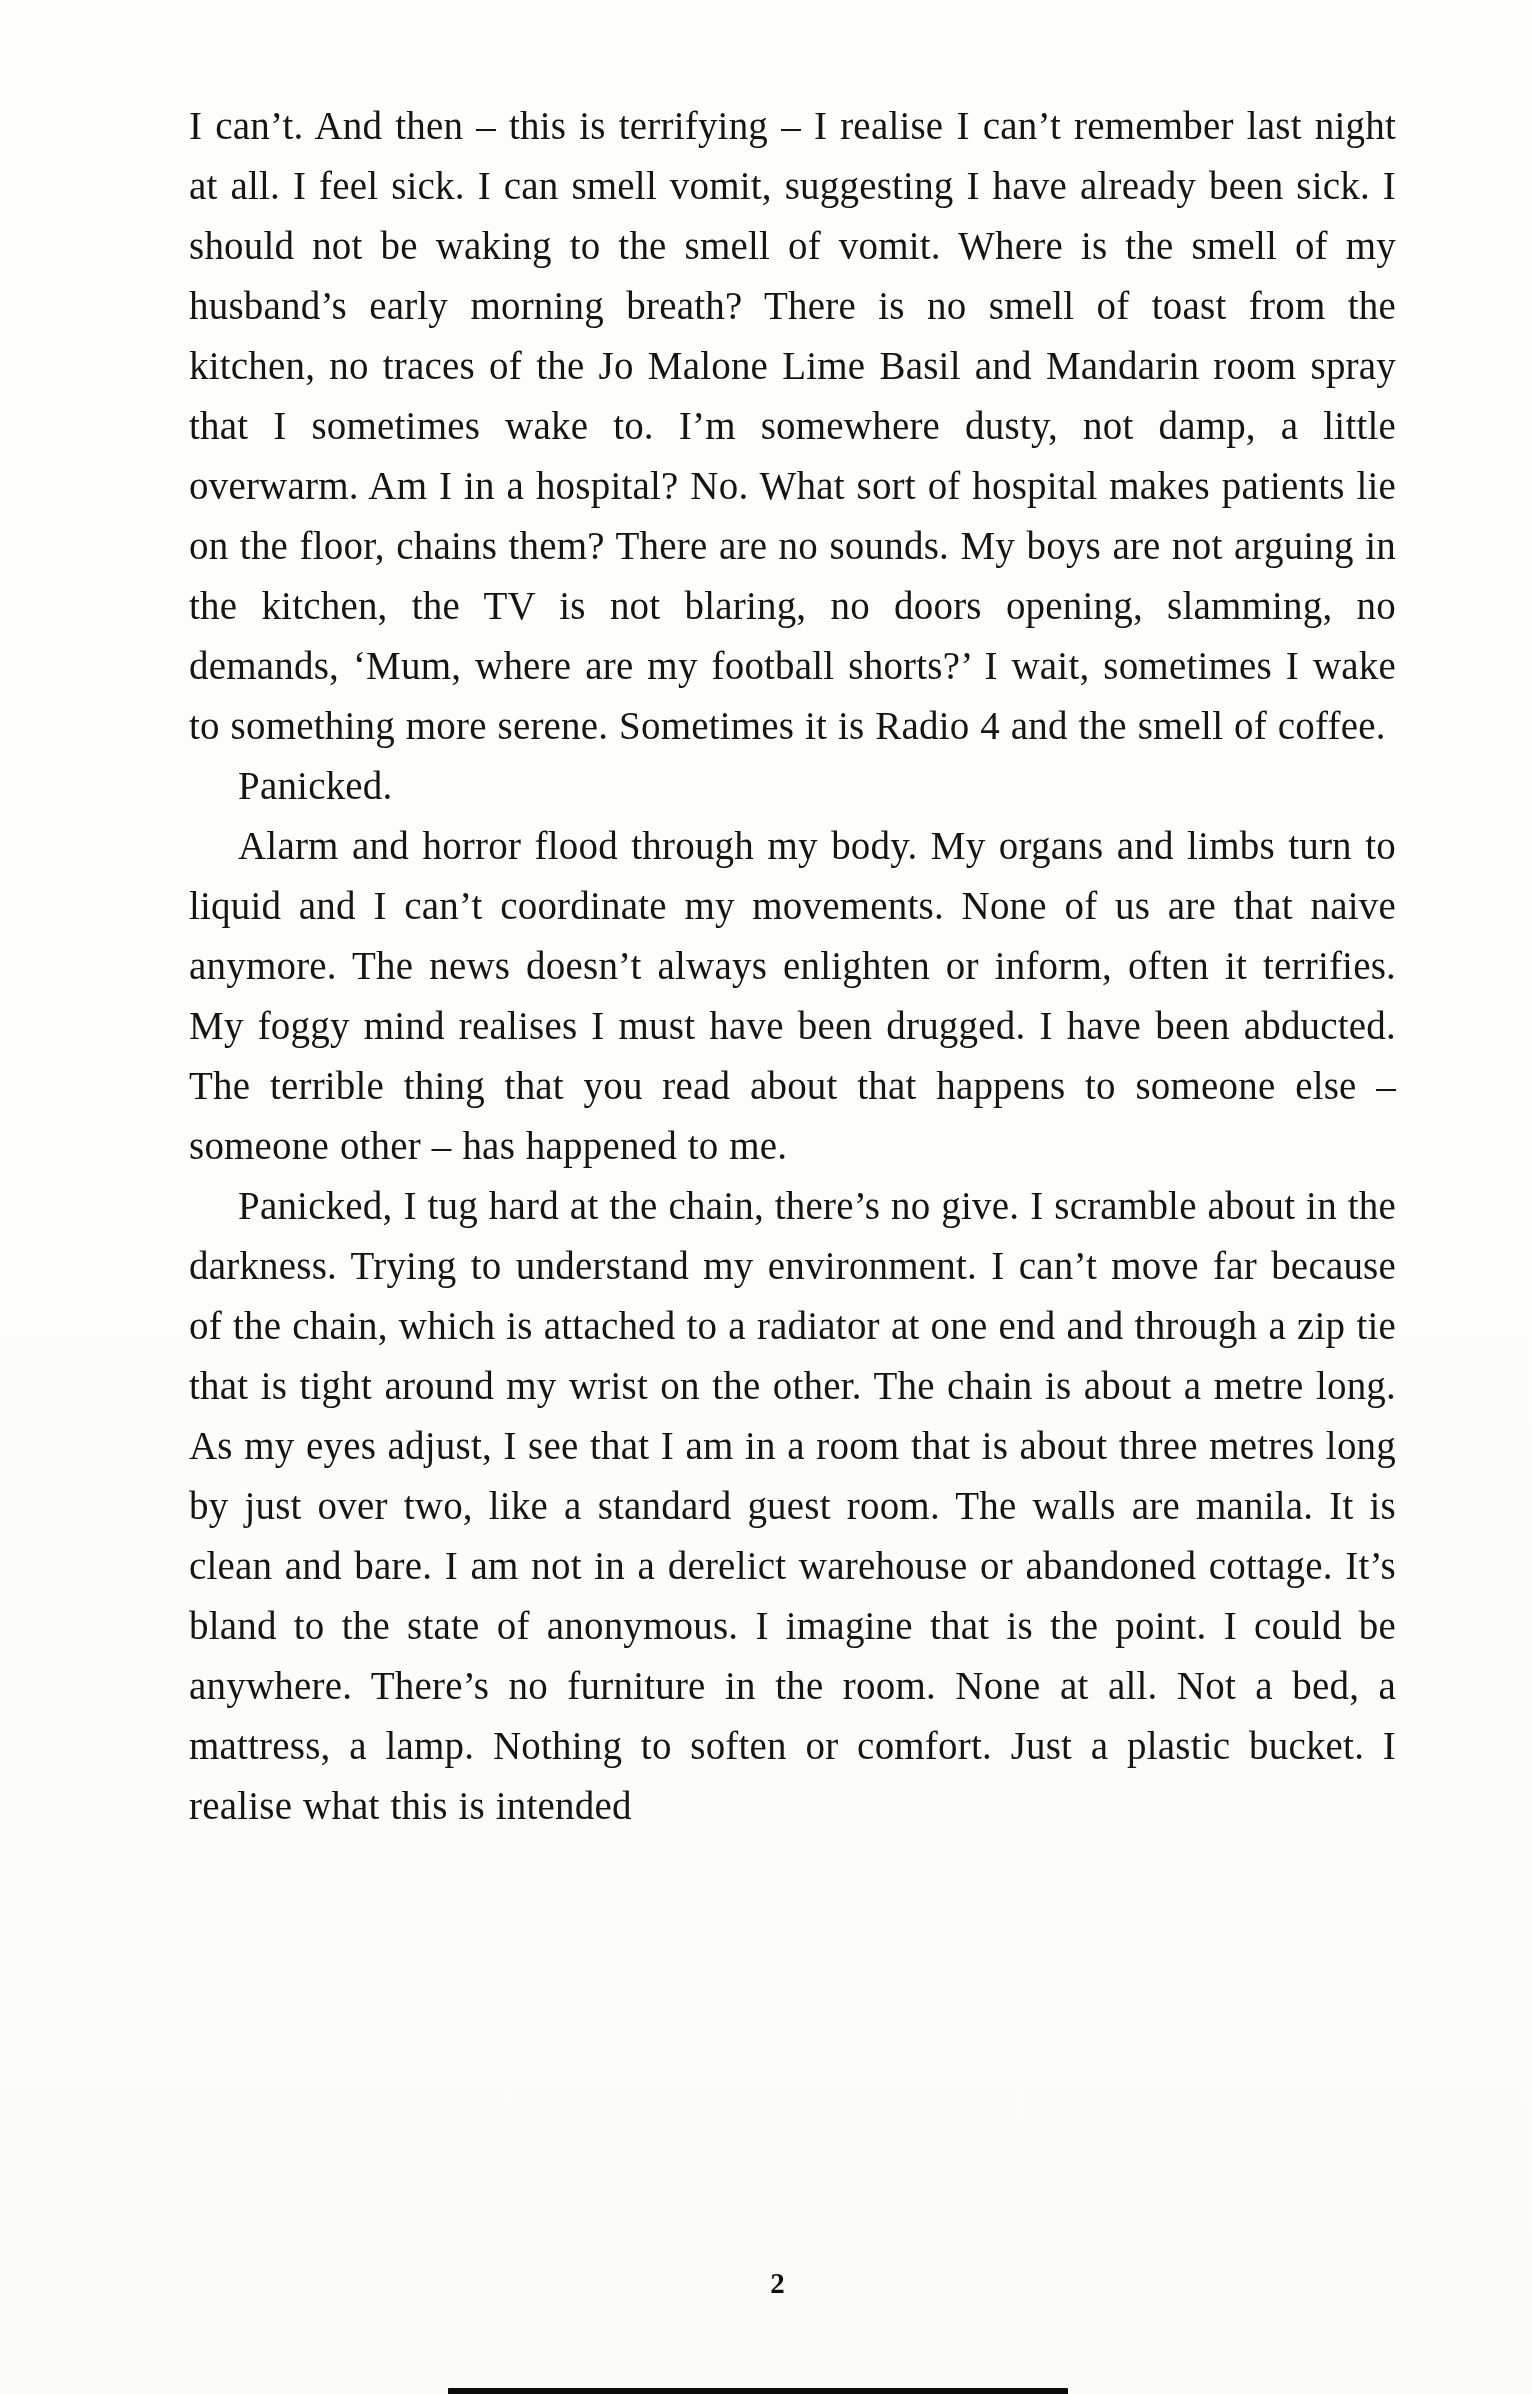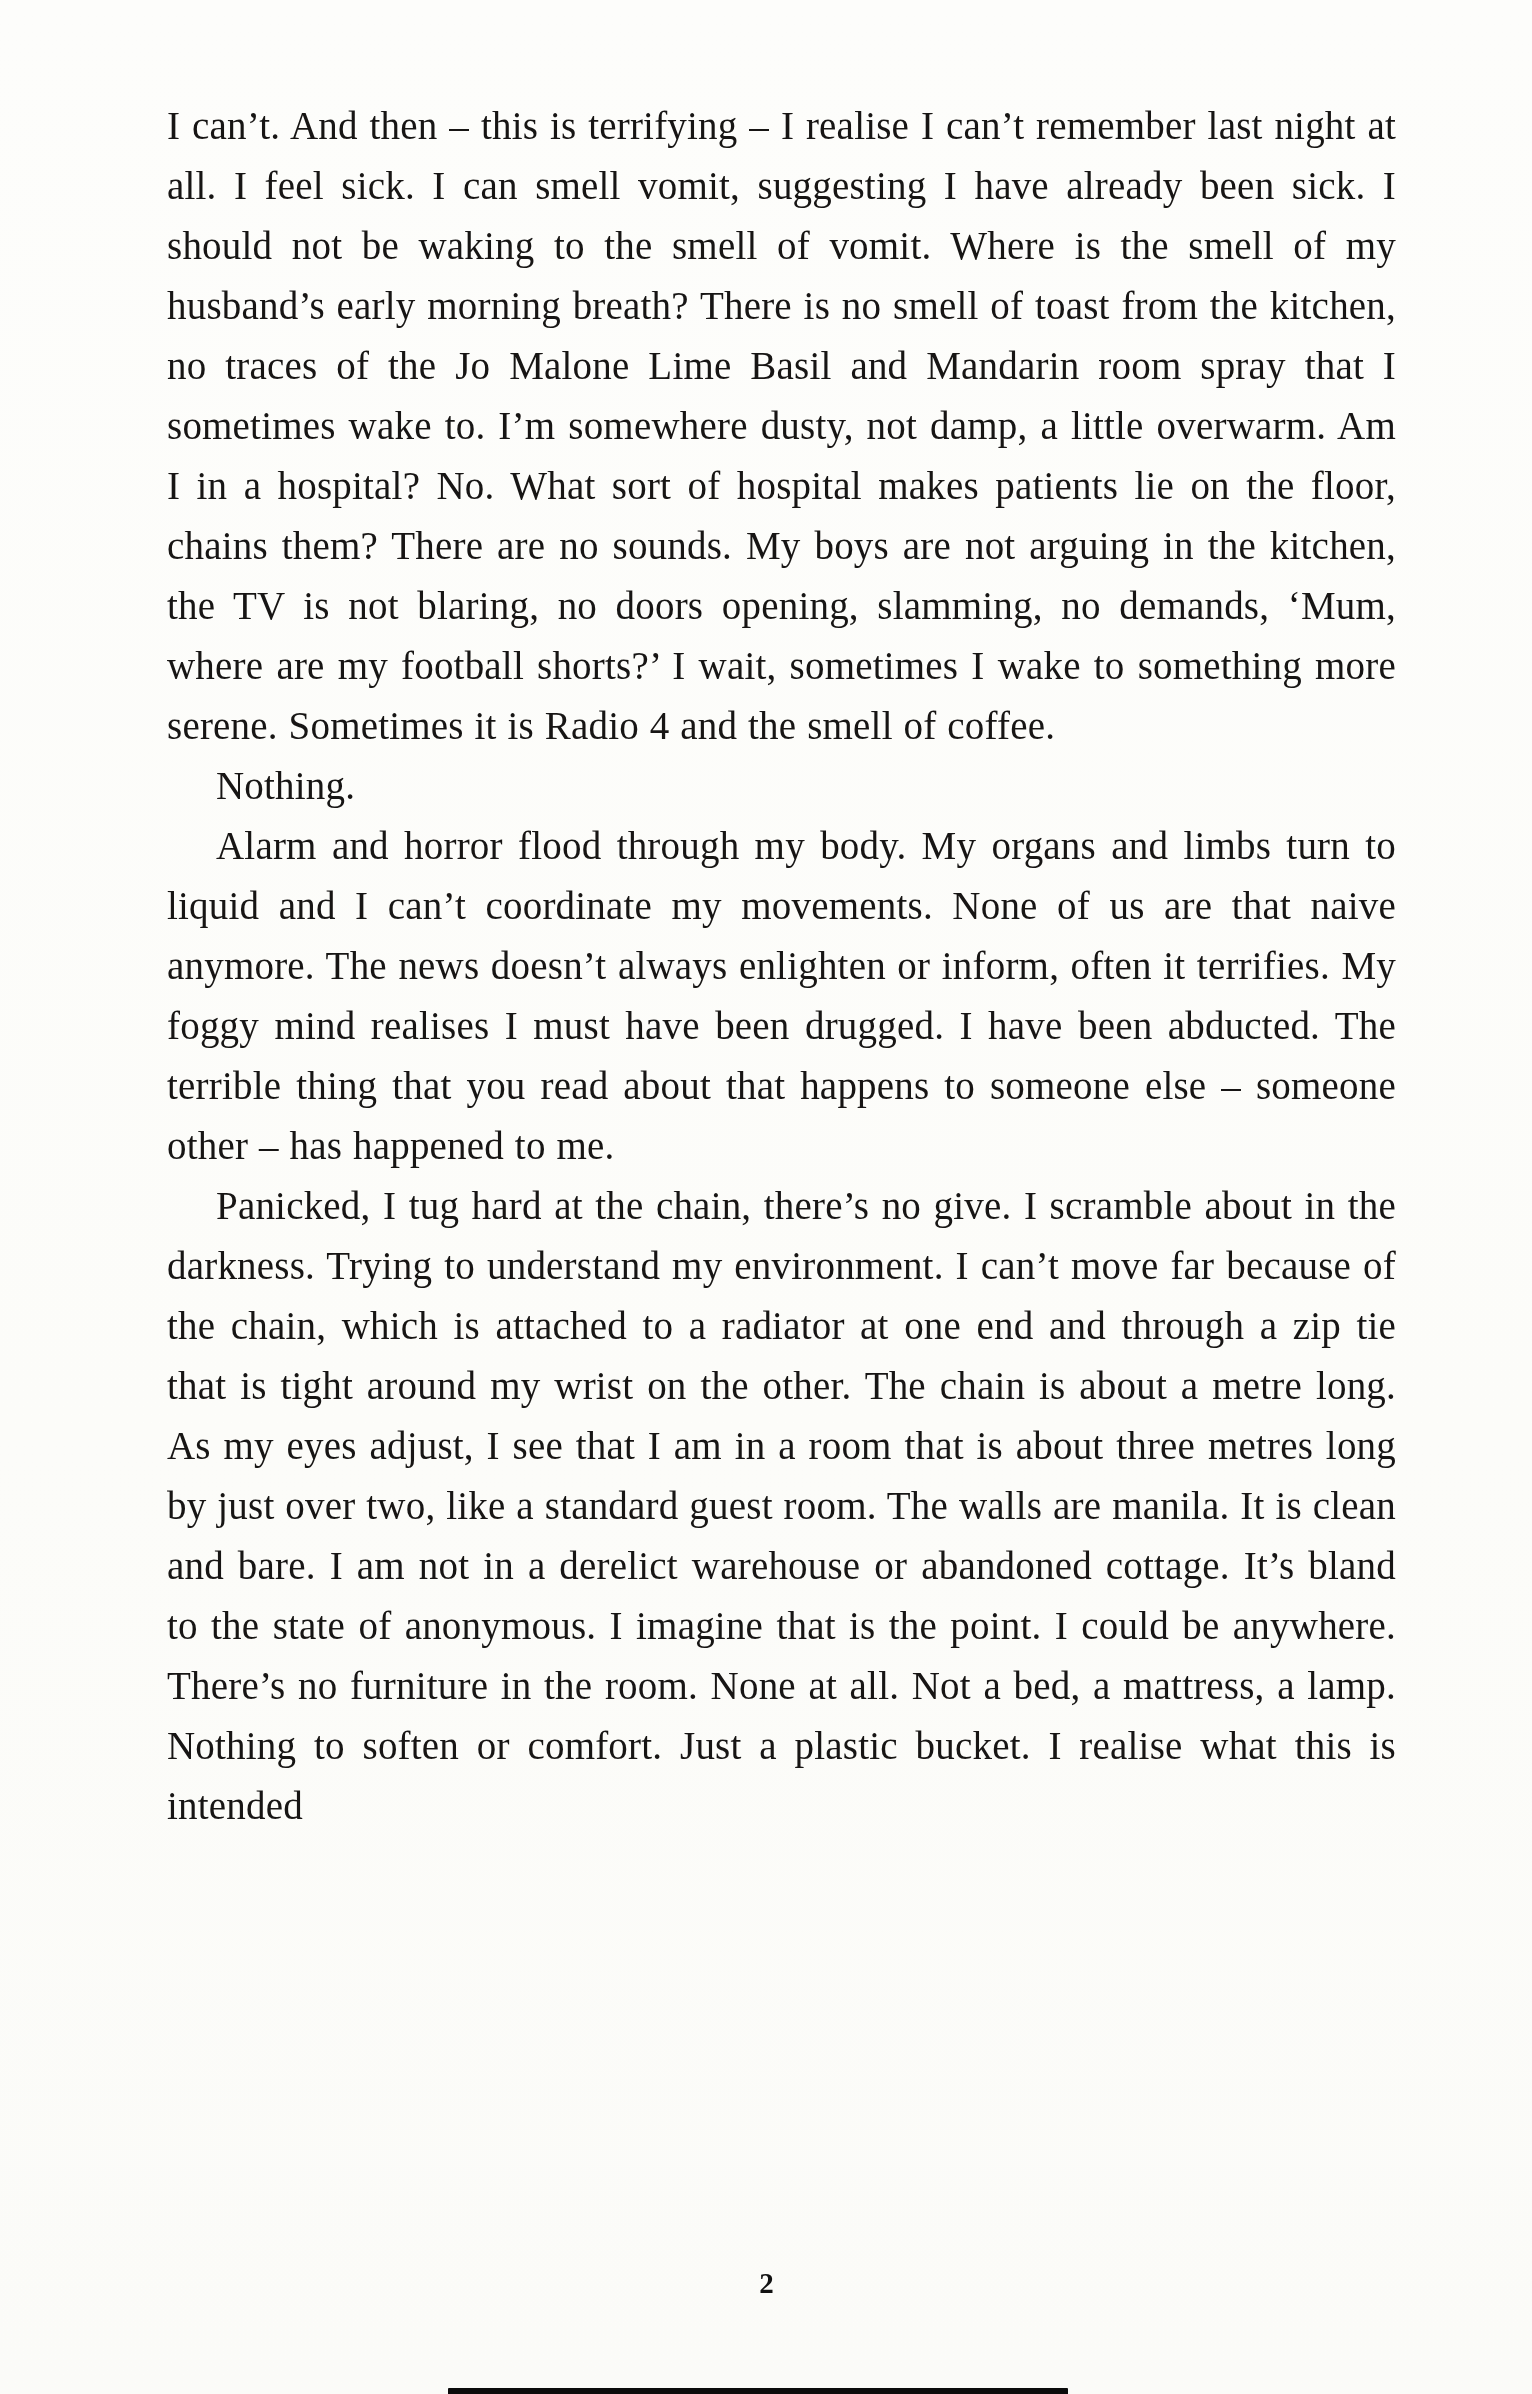--- a/index.html
+++ b/index.html
@@ -1,15 +1,15 @@
 <!DOCTYPE html>
 <html style="font-size:15px"><head>
 <meta charset="utf-8">
 <style>
-  * { box-sizing: border-box; }
+  * { box-sizing: border-box; padding-left: 22px; }
   html, body { margin: 0; padding: 0; }
 
   body {
     width: 1533px;
     height: 2395px;
     background: #fdfdfb;
     position: relative;
     overflow: hidden;
     font-family: "Liberation Serif", "DejaVu Serif", serif;
     color: #171514;
@@ -63,21 +63,21 @@
     border-radius: 0.9px;
   }
 </style>
 </head>
 <body>
 
 <div class="book-page">
 
   <div class="text-block">
     <p class="para">I can’t. And then – this is terrifying – I realise I can’t remember last night at all. I feel sick. I can smell vomit, suggesting I have already been sick. I should not be waking to the smell of vomit. Where is the smell of my husband’s early morning breath? There is no smell of toast from the kitchen, no traces of the Jo Malone Lime Basil and Mandarin room spray that I sometimes wake to. I’m somewhere dusty, not damp, a little overwarm. Am I in a hospital? No. What sort of hospital makes patients lie on the floor, chains them? There are no sounds. My boys are not arguing in the kitchen, the TV is not blaring, no doors opening, slamming, no demands, ‘Mum, where are my football shorts?’ I wait, sometimes I wake to something more serene. Sometimes it is Radio 4 and the smell of coffee.</p>
-    <p class="para indent">Nothing.</p>
+    <p class="para indent">Panicked.</p>
     <p class="para indent">Alarm and horror flood through my body. My organs and limbs turn to liquid and I can’t coordinate my movements. None of us are that naive anymore. The news doesn’t always enlighten or inform, often it terrifies. My foggy mind realises I must have been drugged. I have been abducted. The terrible thing that you read about that happens to someone else – someone other – has happened to me.</p>
     <p class="para indent">Panicked, I tug hard at the chain, there’s no give. I scramble about in the darkness. Trying to understand my environment. I can’t move far because of the chain, which is attached to a radiator at one end and through a zip tie that is tight around my wrist on the other. The chain is about a metre long. As my eyes adjust, I see that I am in a room that is about three metres long by just over two, like a standard guest room. The walls are manila. It is clean and bare. I am not in a derelict warehouse or abandoned cottage. It’s bland to the state of anonymous. I imagine that is the point. I could be anywhere. There’s no furniture in the room. None at all. Not a bed, a mattress, a lamp. Nothing to soften or comfort. Just a plastic bucket. I realise what this is intended</p>
   </div>
 
   <div class="page-number">2</div>
 
   <div class="edge-bar"></div>
 
 </div>
 

